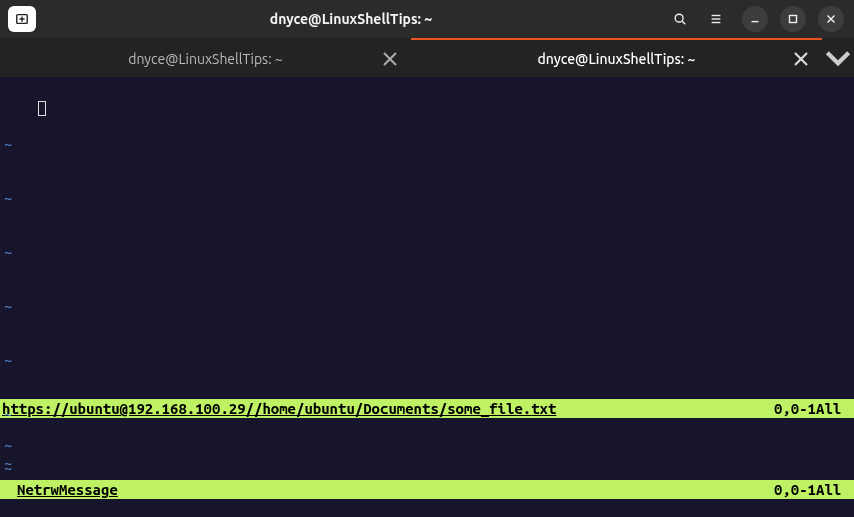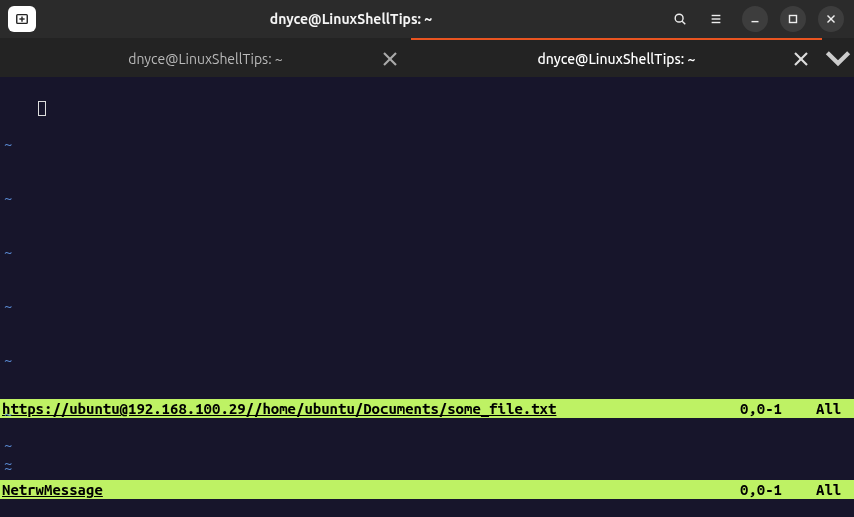--- a/index.html
+++ b/index.html
@@ -108,23 +108,23 @@
     color: #000;
     font-family: "Ubuntu Mono", "DejaVu Sans Mono", monospace;
     font-size: 15px;
     line-height: 19px;
     height: 19px;
     display: flex;
     font-weight: bold;
     padding: 0 2px;
   }
   .statusbar .path { flex: 0 0 auto; text-decoration: underline; }
-  .statusbar .name { flex: 0 0 auto; text-decoration: underline; }
+  .statusbar .name { flex: 0 0 auto; text-decoration: underline; margin-left: 15px; }
   .statusbar .gap { flex: 1; }
-  .statusbar .pos { width: 110px; text-align: center; }
+  .statusbar .pos { width: 110px; text-align: right; }
   .statusbar .pct { width: 36px; text-align: left; }
   .midgap {
     height: 62px;
     background: #17152b;
     padding-left: 4px;
   }
   .midgap .tilde { display:block; height:18px; }
   .bottompad { height: 18px; background:#17152b; }
 
   .tildecol {

